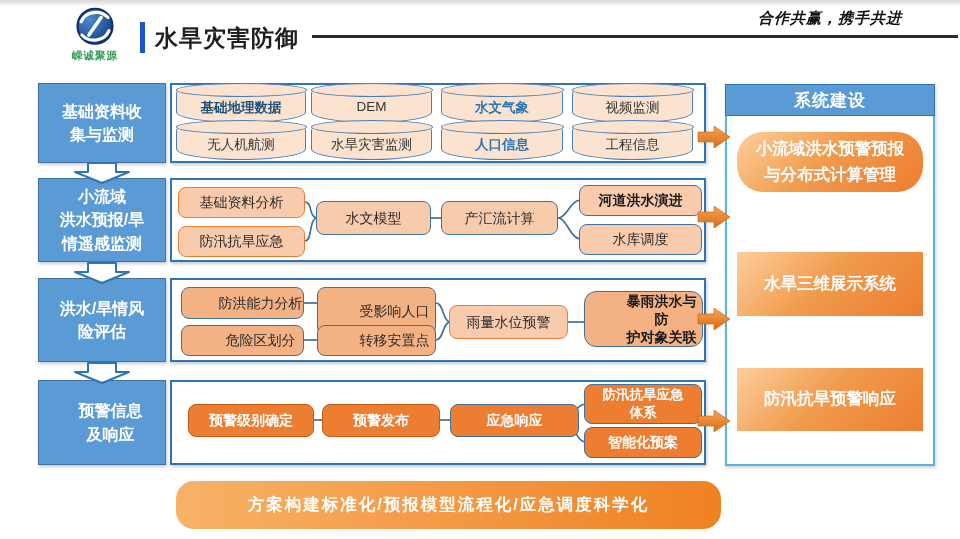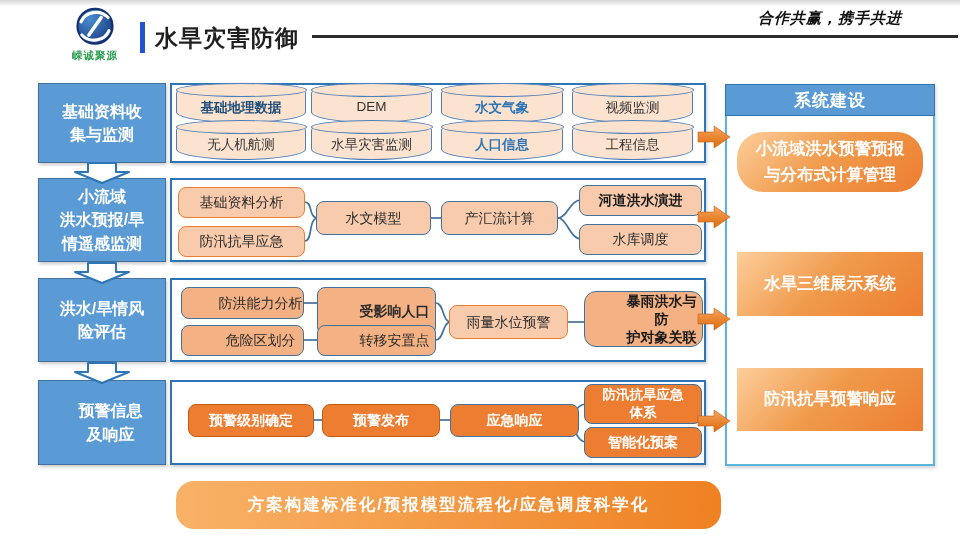--- a/index.html
+++ b/index.html
@@ -137,21 +137,21 @@
 
   <div class="abs pbox fill-soft b-orange" style="left:178px;top:187px;width:127px;height:31px;">基础资料分析</div>
   <div class="abs pbox fill-soft b-orange" style="left:178px;top:226px;width:127px;height:31px;">防汛抗旱应急</div>
   <div class="abs pbox fill-soft b-blue" style="left:316px;top:201px;width:115px;height:34px;">水文模型</div>
   <div class="abs pbox fill-soft b-blue" style="left:441px;top:201px;width:117px;height:34px;">产汇流计算</div>
   <div class="abs pbox fill-soft b-blue bold" style="left:579px;top:185px;width:123px;height:31px;">河道洪水演进</div>
   <div class="abs pbox fill-soft b-blue" style="left:579px;top:224px;width:123px;height:31px;">水库调度</div>
 
   <div class="abs pbox fill-mid b-blue" style="left:181px;top:287px;width:123px;height:32px;">防洪能力分析</div>
   <div class="abs pbox fill-mid b-blue" style="left:181px;top:325px;width:123px;height:31px;">危险区划分</div>
-  <div class="abs pbox fill-mid b-blue" style="left:317px;top:287px;width:119px;height:48px;font-weight:bold;">受影响人口</div>
+  <div class="abs pbox fill-mid b-blue" style="left:317px;top:287px;width:119px;height:48px;">受影响人口</div>
   <div class="abs pbox fill-mid b-blue" style="left:317px;top:325px;width:119px;height:31px;">转移安置点</div>
   <div class="abs pbox fill-soft b-orange" style="left:449px;top:305px;width:119px;height:34px;">雨量水位预警</div>
   <div class="abs pbox fill-mid b-blue bold" style="left:584px;top:291px;width:119px;height:56px;border-radius:12px;">暴雨洪水与防
 护对象关联</div>
 
   <div class="abs pbox fill-solid b-dkorange bold-w" style="left:188px;top:404px;width:126px;height:33px;">预警级别确定</div>
   <div class="abs pbox fill-solid b-dkorange bold-w" style="left:322px;top:404px;width:118px;height:33px;">预警发布</div>
   <div class="abs pbox fill-solid b-blue bold-w" style="left:450px;top:404px;width:129px;height:33px;">应急响应</div>
   <div class="abs pbox fill-solid b-blue bold-w" style="left:584px;top:384px;width:118px;height:40px;font-size:13.5px;">防汛抗旱应急
 体系</div>

